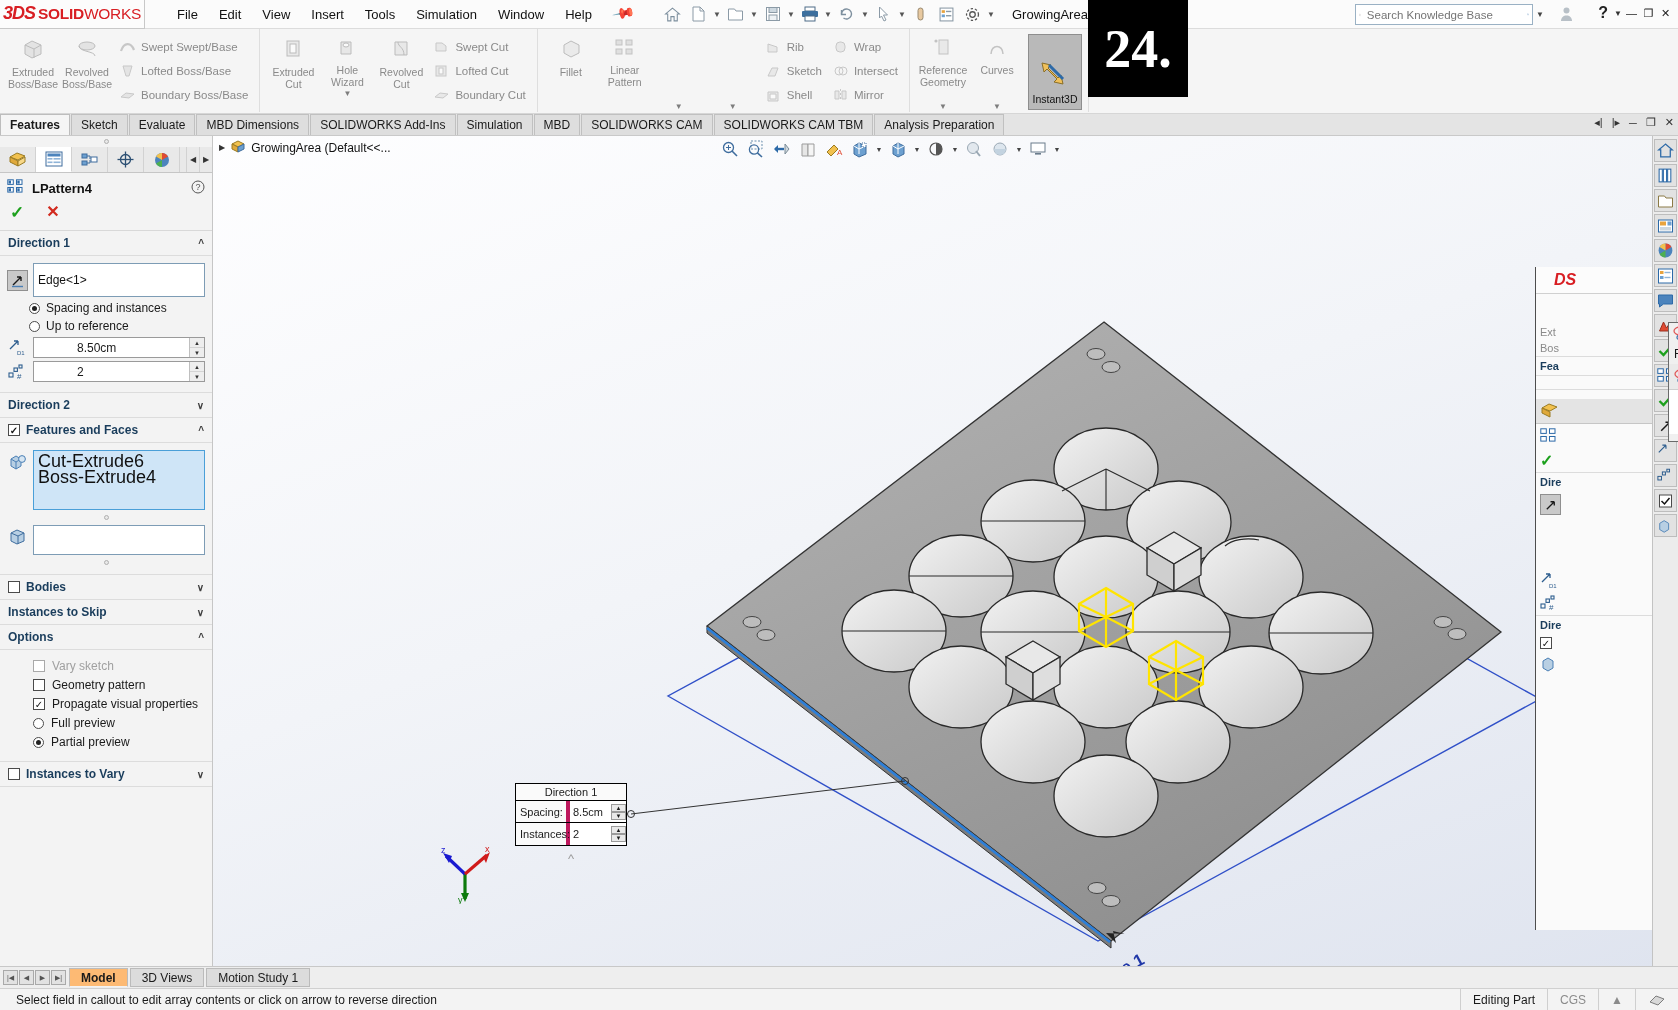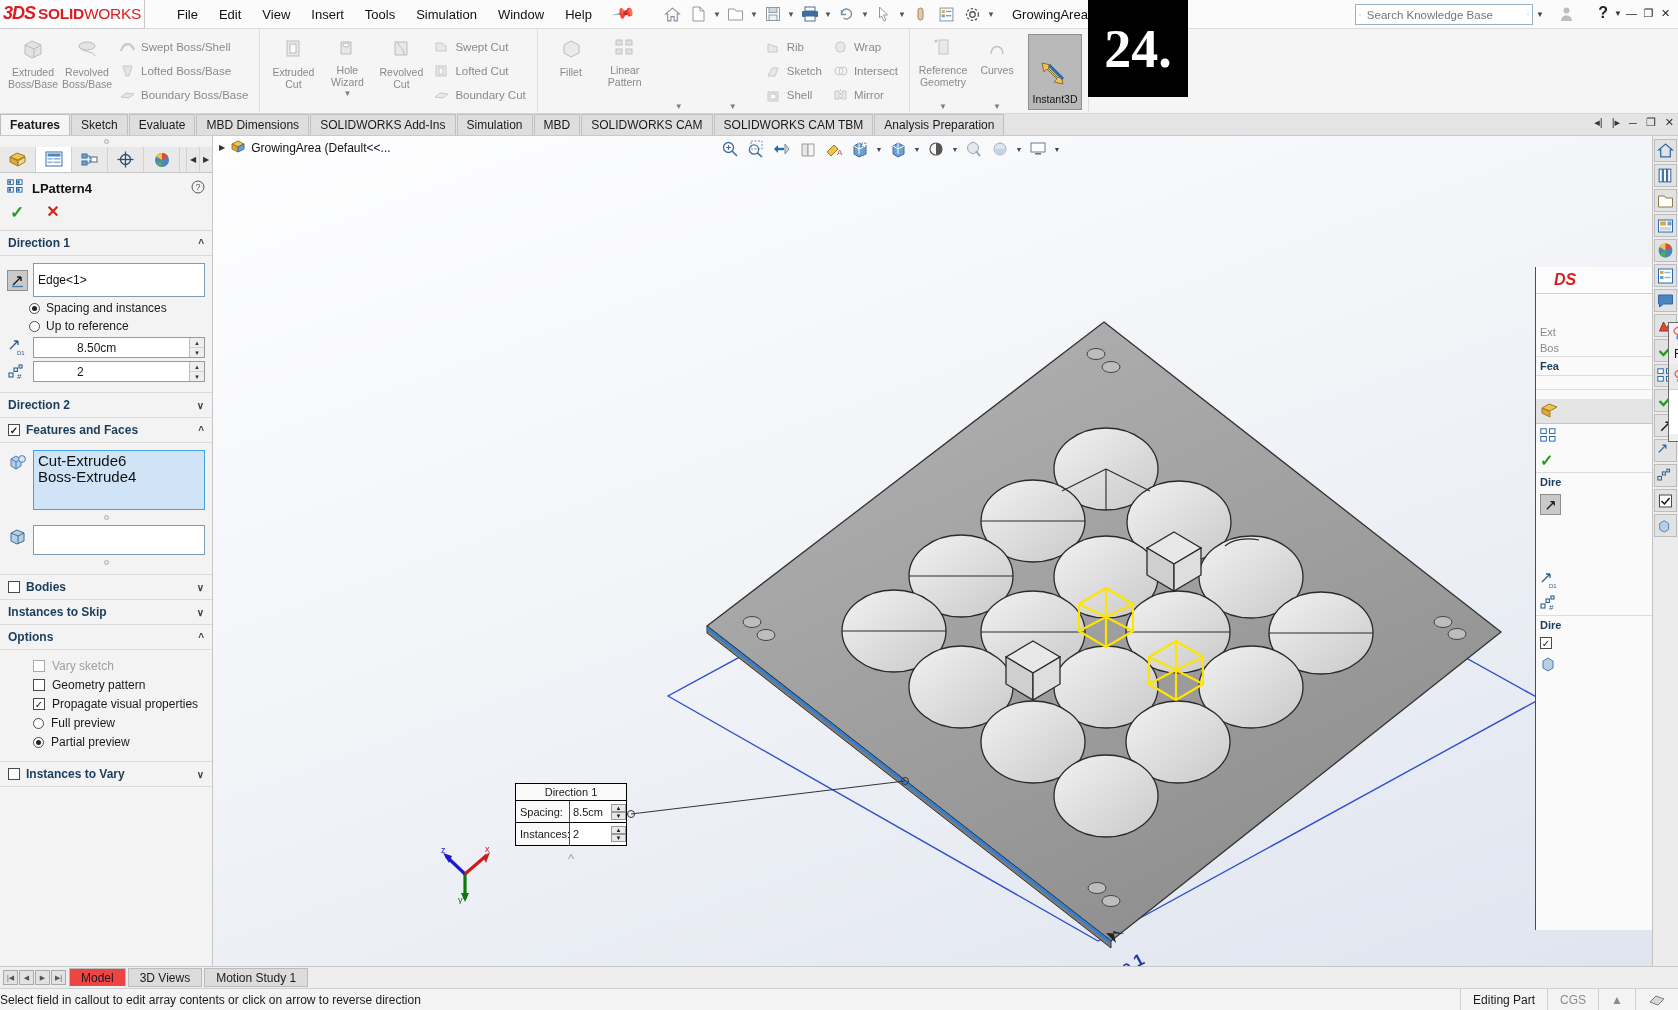--- a/index.html
+++ b/index.html
@@ -123,21 +123,21 @@
   .spin-wrap { flex:1; height:21px; border:1px solid #9a9a9a; background:#fff; display:flex; align-items:center;padding-left:39px; }
   .spin-wrap .v { flex:1; padding:0 4px; font-size:12px; }
   .spin { width:15px; height:19px; display:flex; flex-direction:column; border-left:1px solid #bfbfbf;}
   .spin div { flex:1; display:flex; align-items:center; justify-content:center; font-size:6px;
               background:#eeeeee; color:#333; }
   .spin div:first-child { border-bottom:1px solid #d4d4d4; }
   .chk { width:12px; height:12px; border:1.3px solid #4a4a4a; background:#fff; display:flex;
          align-items:center; justify-content:center; font-size:10px; color:#111; flex:0 0 12px; }
   .chk.dis { border-color:#a9a9a9; }
   .listbox { height:60px; background:#cfe5f7; border:1.6px solid #4a9fd8; flex:1; padding:2px 4px;
-             font-size:15px; line-height:16px; color:#111; }
+             font-size:18px; line-height:16px; color:#111; }
   .emptybox { height:30px; background:#fff; border:1px solid #7d9cb5; flex:1; }
   .midhandle { display:flex; justify-content:center; padding:2px 0; }
   .opt-row { display:flex; align-items:center; gap:7px; margin:5px 0 5px 26px; font-size:12px; }
   .opt-row.dis { color:#a0a0a0; }
 
   
   .graphics { flex:1; position:relative; background:linear-gradient(160deg,#fefeff 0%,#f2f4f8 45%,#dfe4ef 100%);
               overflow:hidden; }
   .ftree-bar { height:23px; display:flex; align-items:center; gap:5px; padding-left:6px;
                font-size:12px; color:#111; position:relative; z-index:4; }
@@ -147,43 +147,43 @@
   .vcaret { width:10px; display:flex; align-items:center; justify-content:center; font-size:7px; color:#444; }
 
   
   .callout { position:absolute; left:302px; top:647px; width:112px; border:1px solid #000;
              background:#fff; font-size:11px; z-index:6; }
   .callout-hd { text-align:center; padding:2px 0; border-bottom:1px solid #000; background:#fafafa;
                 font-size:11px; }
   .co-row { display:flex; align-items:stretch; height:22px; border-bottom:1px solid #000; }
   .co-row:last-child { border-bottom:none; }
   .co-lbl { width:54px; display:flex; align-items:center; padding-left:4px; font-size:11px;
-            background:#fafafa; border-right:1px solid #be185d; }
+            background:#fafafa; border-right:4px solid #be185d; }
   .co-val { flex:1; display:flex; align-items:center; }
   .co-val .cv { flex:1; padding-left:3px; font-size:11px; }
   .co-spin { width:15px; display:flex; flex-direction:column; }
   .co-spin div { flex:1; display:flex; align-items:center; justify-content:center; font-size:6px;
                  background:#e9e9e9; border:1px solid #9a9a9a; }
   .co-chev { position:absolute; left:302px; top:715px; width:112px; text-align:center;
              font-size:13px; color:#9a9a9a; z-index:6; }
 
   
   .triad { position:absolute; left:228px; bottom:62px; width:60px; height:60px; z-index:5; }
 
   
   .btabs { height:22px; background:#eee; border-top:1px solid #c8c8c8; display:flex; align-items:center;
            flex:0 0 22px; }
   .navpads { display:flex; margin-left:3px; }
   .navpad { width:15px; height:15px; border:1px solid #a9a9a9; background:#e2e2e2;
             display:flex; align-items:center; justify-content:center; font-size:7px; color:#555; margin-right:1px;}
   .btab { height:19px; padding:0 11px; display:flex; align-items:center; font-size:12px;
           background:#dcdcdc; border:1px solid #bbb; margin-left:2px; }
-  .btab.sel { background:#ef4444; font-weight:normal; border-bottom-color:#f3f3f3; }
+  .btab.sel { background:#fdba74; font-weight:bold; border-bottom-color:#f3f3f3; }
   .statusbar { height:22px; background:#f3f3f3; border-top:1px solid #d0d0d0; display:flex; align-items:center;
-               font-size:12px; padding-left:0; flex:0 0 22px; position:relative; }
+               font-size:12px; padding-left:16px; flex:0 0 22px; position:relative; }
   .sb-right { margin-left:auto; display:flex; align-items:center; gap:0; height:100%; }
   .sb-cell { padding:0 12px; height:100%; display:flex; align-items:center; border-left:1px solid #cfcfcf; }
   .sb-cell.muted { color:#8b8b8b; }
 
   
   .taskpane { position:absolute; right:0; top:0; bottom:0; width:26px; background:#ececec;
               border-left:1px solid #c3c3c3; display:flex; flex-direction:column; align-items:center;
               padding-top:3px; gap:2px; z-index:8; }
   .tp-ic { width:23px; height:23px; background:#e2e2e2; border:1px solid #bdbdbd;
            display:flex; align-items:center; justify-content:center; }
@@ -351,21 +351,21 @@
         </span>
         <span>Revolved<br>Boss/Base</span>
       </div>
       <div class="rcol">
         <div class="rsmall">
           <span class="g">
               <svg width="17" height="16" viewBox="0 0 17 16">
                 <path d="M2 12c3-9 10-9 13-1" fill="none" stroke="#9b9b9b" stroke-width="2.2"></path>
               </svg>
             </span>
-          <span>Swept Boss/Shell</span>
+          <span>Swept Swept/Base</span>
         </div>
         <div class="rsmall">
           <span class="g">
               <svg width="17" height="16" viewBox="0 0 17 16">
                 <path d="M4 3h9l-3 10H7z" fill="#d5d5d5" stroke="#9b9b9b"></path>
               </svg>
             </span>
           <span>Lofted Boss/Base</span>
         </div>
         <div class="rsmall">

